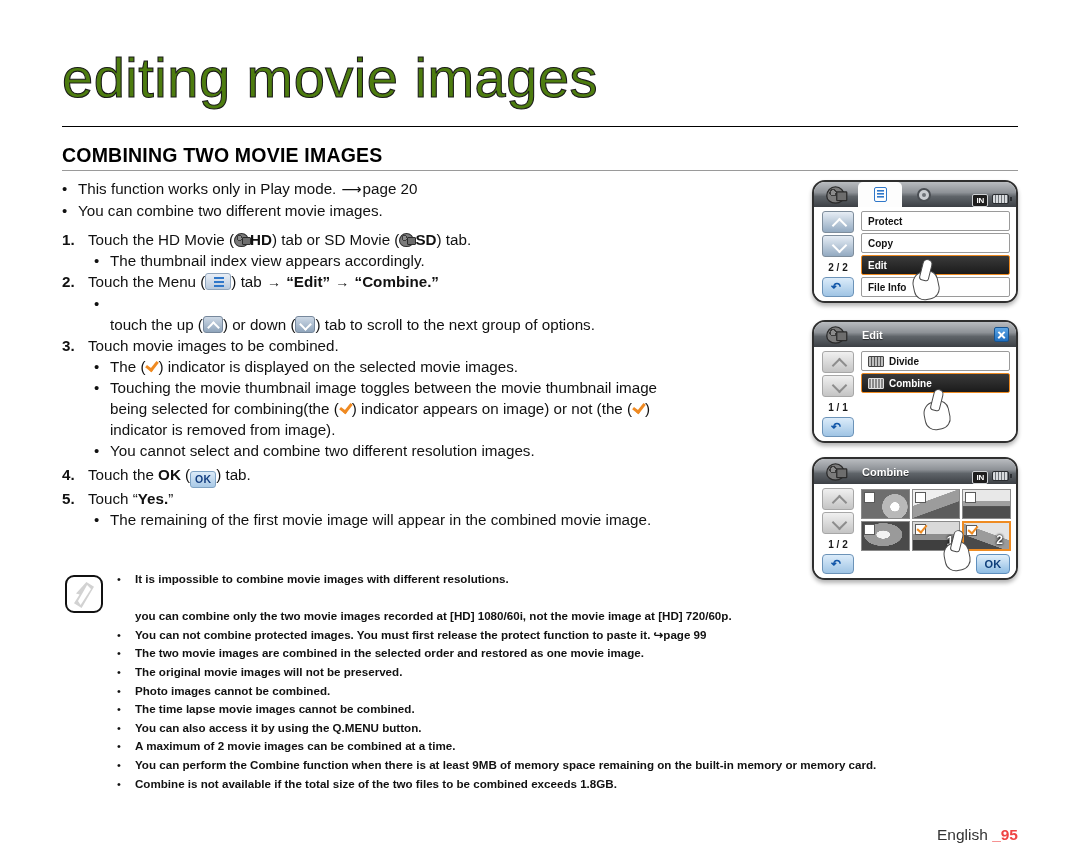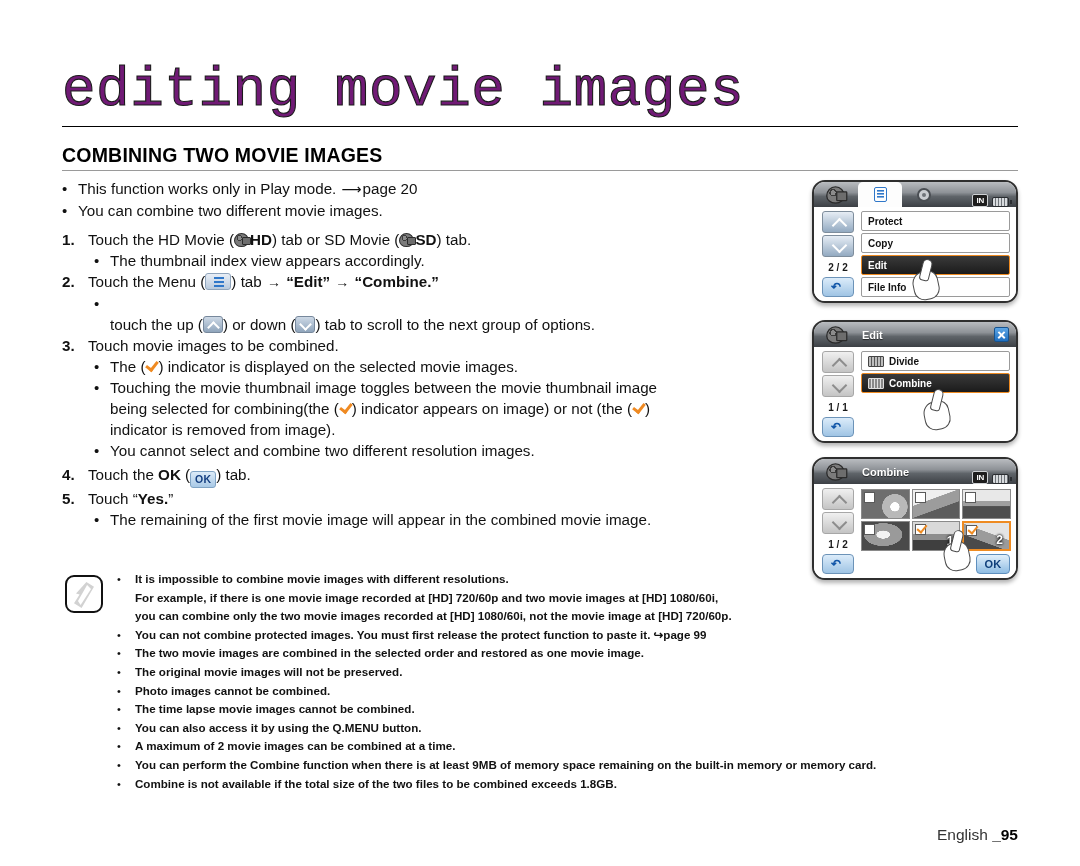--- a/index.html
+++ b/index.html
@@ -9,27 +9,27 @@
     background: #ffffff;
     font-family: "Liberation Sans", sans-serif;
     color: #000;
     position: relative;
     overflow: hidden;
   }
 
   
   .page-title {
     position: absolute;
-    left: 62px; top: 62px;
+    left: 62px; top: 50px;
     font-size: 56px;
     font-weight: 400;
     letter-spacing: 0.5px;
-    color: #701a75;
+    color: #4d7c0f;
     -webkit-text-stroke: 1.1px #1a1a1a;
-    font-family: Liberation Mono, monospace;
+    font-family: Liberation Sans, sans-serif;
     white-space: nowrap;
     line-height: 1.0;
   }
   .title-rule {
     position: absolute;
     left: 62px; top: 126px;
     width: 956px; height: 1px;
     background: #000;
   }
   .section-title {
@@ -188,21 +188,21 @@
   .ndot { flex: 0 0 18px; font-size: 11px; line-height: 18.6px; }
   .ntxt { flex: 1 1 auto; font-weight: bold; }
 
   
   .footer {
     position: absolute;
     right: 62px; bottom: 22px;
     font-size: 15.5px;
     color: #333;
   }
-  .footer .pg { font-weight: bold; color: #000000; }
+  .footer .pg { font-weight: bold; color: #ef4444; }
 
   
   .lcd {
     position: absolute;
     background: #ffffff;
     border: 2.5px solid #2f2f2f;
     border-radius: 13px;
     box-shadow: 0 3px 4px rgba(0,0,0,0.30);
     overflow: hidden;
   }
@@ -247,21 +247,21 @@
     position: relative;
     background: #c9ccd0;
   }
   .gear::before {
     content: ""; position: absolute; left: 3px; top: 3px;
     width: 4px; height: 4px; border-radius: 50%;
     background: #6f7479;
   }
   .bar-right {
     margin-left: auto; margin-right: 7px;
-    display: flex; align-items: flex-end; gap: 4px; margin-top: 12px;
+    display: flex; align-items: flex-start; gap: 4px; margin-top: 12px;
   }
   .in-badge {
     background: #1d1d1d; color: #fff;
     font-size: 8px; font-weight: bold;
     padding: 1px 3px; border-radius: 2px;
     letter-spacing: -0.2px;
     border: 1px solid #cfd2d5;
   }
   .batt {
     width: 17px; height: 10px;
@@ -528,21 +528,21 @@
 <div class="notes">
   <div class="note-icon">
     <div class="quill"></div>
       <div class="quill2"></div>
   </div>
   <div class="notes-list">
     <div class="nrow">
       <span class="ndot">•</span>
       <span class="ntxt">
         <span>It is impossible to combine movie images with different resolutions.</span><br>
-        <span>For example, if there is one movie image recorded at [HD] 720/60p and two movie images at [HD] 1080/60i,</span><br>
+        <br>
         <span>you can combine only the two movie images recorded at [HD] 1080/60i, not the movie image at [HD] 720/60p.</span>
       </span>
     </div>
     <div class="nrow">
       <span class="ndot">•</span>
       <span class="ntxt">You can not combine protected images. You must first release the protect function to paste it. ↪page 99</span>
     </div>
     <div class="nrow">
       <span class="ndot">•</span>
       <span class="ntxt">The two movie images are combined in the selected order and restored as one movie image.</span>

